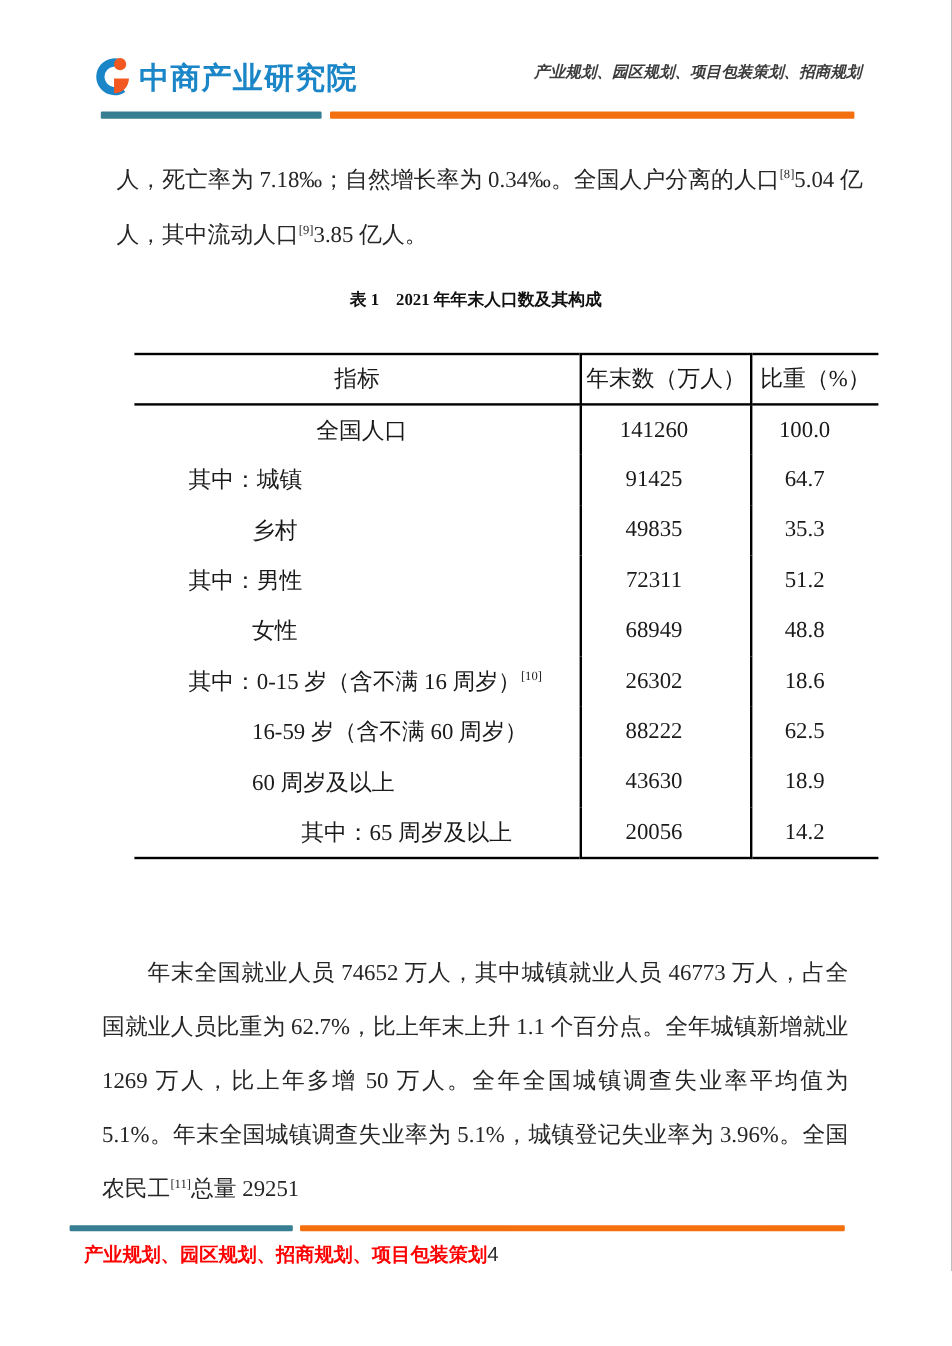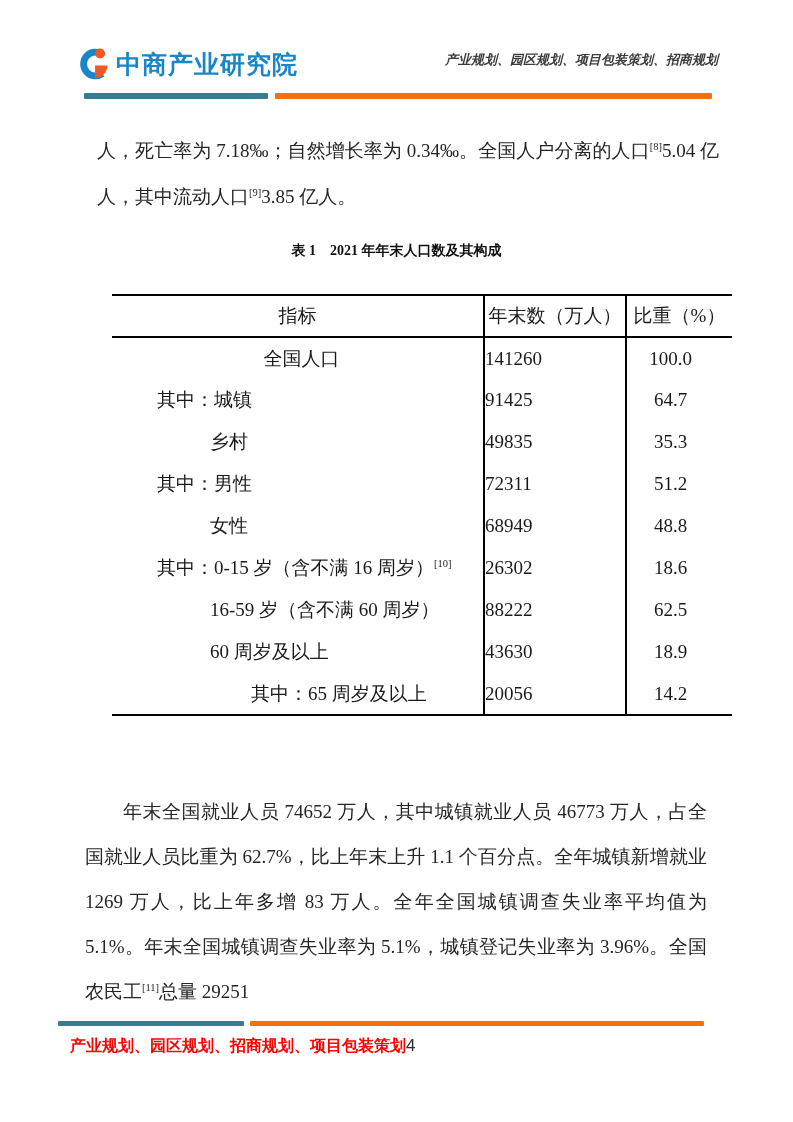--- a/index.html
+++ b/index.html
@@ -61,21 +61,21 @@
     font-size: 19px; color: #1a1a1a; margin-left: 27px;
   }
   .data-table thead tr { height: 42px; }
   .data-table thead th {
     font-weight: normal; text-align: center;
     border-bottom: 2px solid #000;
   }
   .data-table tbody tr { height: 42px; }
   .data-table .b-r { border-right: 2px solid #000; }
   .c-ind   { text-align: left; }
-  .c-val   { text-align: left; padding-right: 20px; }
+  .c-val   { text-align: center; padding-right: 20px; }
   .c-share { text-align: center; padding-right: 18px; }
   .ind-0 { padding-left: 8px; text-align: center; }
   .ind-1 { padding-left: 45px; }
   .ind-2 { padding-left: 98px; }
   .ind-3 { padding-left: 139px; }
 
   
   .ftr-teal   { left: 58px;  top: 1021px; width: 186px; height: 5px; background: #377e93; }
   .ftr-orange { left: 250px; top: 1021px; width: 454px; height: 5px; background: #f4700e; }
   .footer-line {
@@ -162,21 +162,21 @@
         <td class="c-share">18.9</td>
       </tr>
       <tr>
         <td class="c-ind ind-3 b-r"><span>其中：65 周岁及以上</span><sup class="fn"></sup></td>
         <td class="c-val b-r">20056</td>
         <td class="c-share">14.2</td>
       </tr>
     </tbody>
   </table>
 
-  <p class="para p2"><span>年末全国就业人员 74652 万人，其中城镇就业人员 46773 万人，占全国就业人员比重为 62.7%，比上年末上升 1.1 个百分点。全年城镇新增就业 1269 万人，比上年多增 83 万人。全年全国城镇调查失业率平均值为 5.1%。年末全国城镇调查失业率为 5.1%，城镇登记失业率为 3.96%。全国农民工</span><sup class="fn">[11]</sup><span>总量 29251</span></p>
+  <p class="para p2"><span>年末全国就业人员 74652 万人，其中城镇就业人员 46773 万人，占全国就业人员比重为 62.7%，比上年末上升 1.1 个百分点。全年城镇新增就业 1269 万人，比上年多增 50 万人。全年全国城镇调查失业率平均值为 5.1%。年末全国城镇调查失业率为 5.1%，城镇登记失业率为 3.96%。全国农民工</span><sup class="fn">[11]</sup><span>总量 29251</span></p>
 
   <div class="rule ftr-teal"></div>
   <div class="rule ftr-orange"></div>
   <div class="footer-line">
     <span class="footer-tagline">产业规划、园区规划、招商规划、项目包装策划</span><span class="footer-page">4</span>
   </div>
 
 </div>
 
 </body></html>

